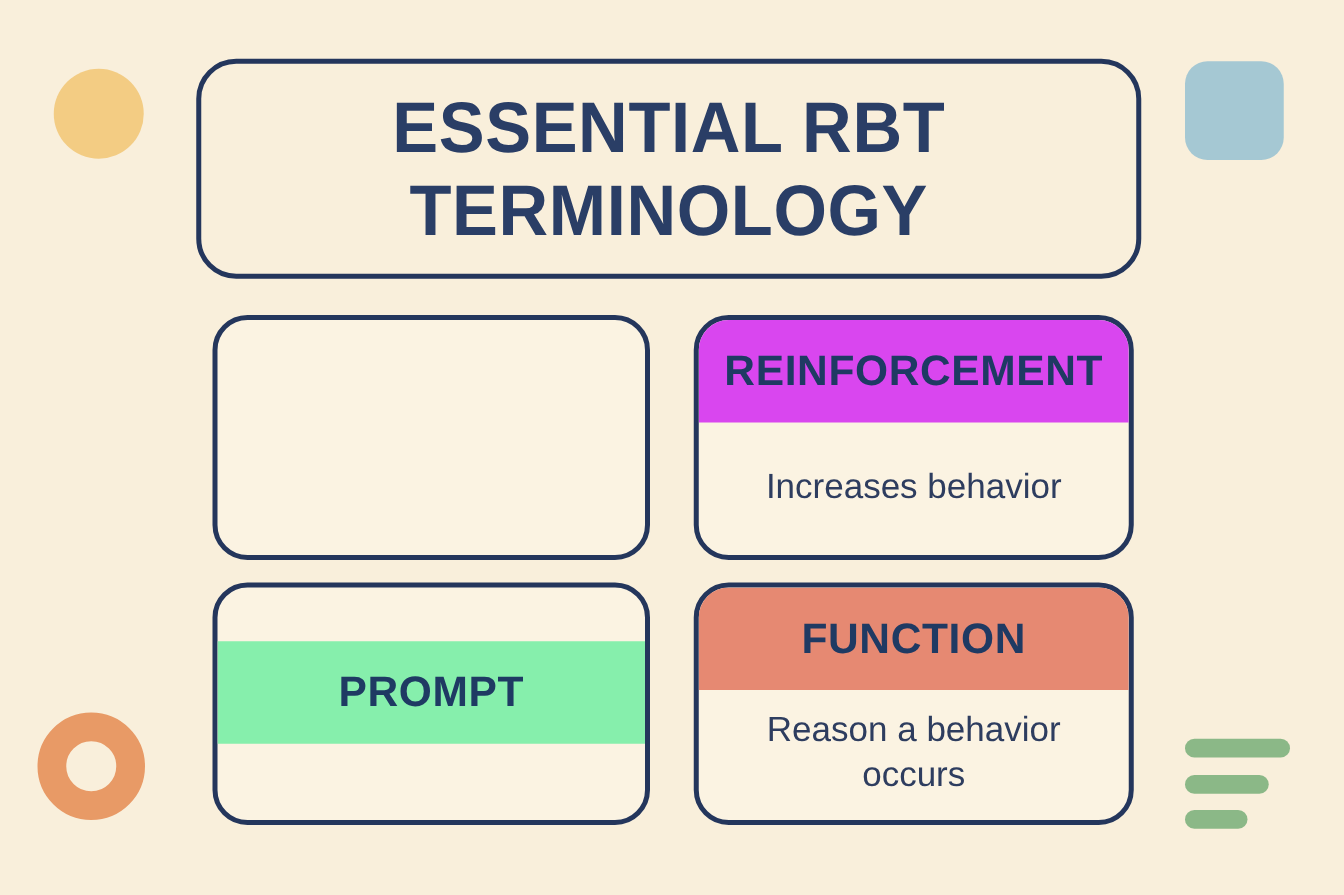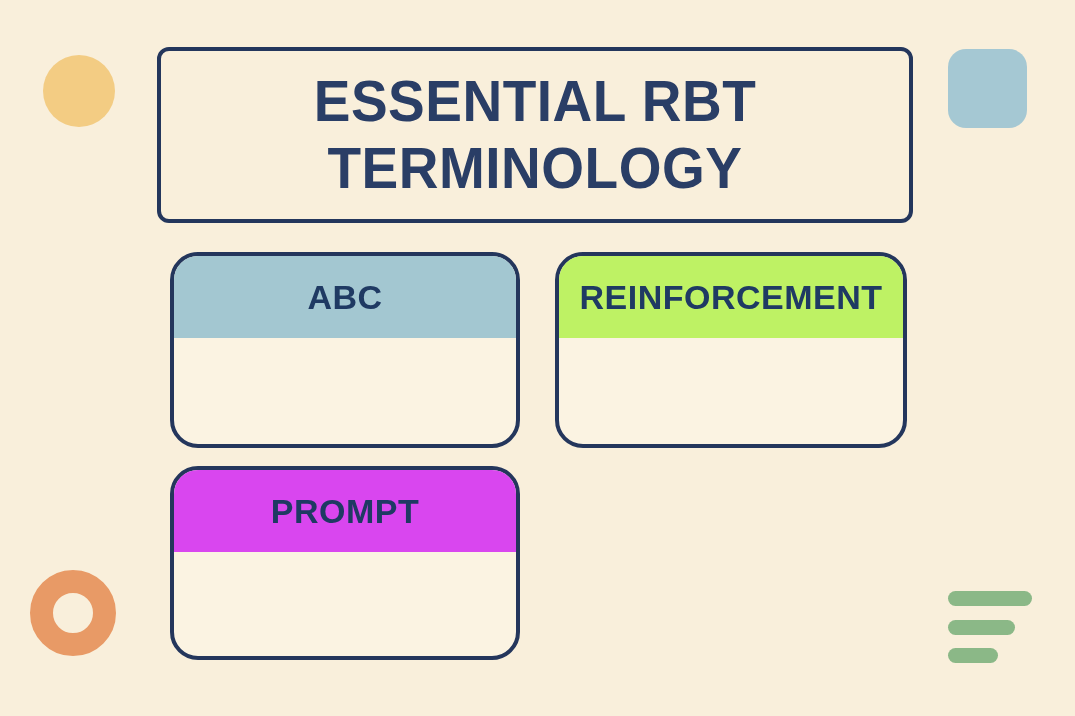--- a/index.html
+++ b/index.html
@@ -31,21 +31,21 @@
   .deco-bar { height: 15px; border-radius: 8px; }
   .deco-bar.b1 { width: 84px; margin-bottom: 14px; }
   .deco-bar.b2 { width: 67px; margin-bottom: 13px; }
   .deco-bar.b3 { width: 50px; }
 
   
   .title-box {
     position: absolute;
     left: 157px; top: 47px; width: 756px; height: 176px;
     border: 4px solid #24365c;
-    border-radius: 12px;
+    border-radius: 32px;
     display: flex; align-items: center; justify-content: center;
   }
   .title-text {
     font-size: 55px;
     font-weight: bold;
     letter-spacing: 0.5px;
     line-height: 1.17;
     color: #2a3e66;
     text-align: center;
     white-space: pre-line;
@@ -107,31 +107,40 @@
 </div>
 
 <div class="title-box">
   <div class="title-text">ESSENTIAL RBT
 TERMINOLOGY</div>
 </div>
 
 <div class="cards">
 
   <div class="card">
-    <div class="card-header" style="background-color: rgb(163, 199, 209);">
-      <div class="card-title">ABC</div>
+  </div>
+
+  <div class="card">
+    <div class="card-header" style="background-color: #d946ef;">
+      <div class="card-title">REINFORCEMENT</div>
+    </div>
+    <div class="card-body">
+      <div class="card-def">Increases behavior</div>
     </div>
   </div>
 
   <div class="card">
-    <div class="card-header" style="background-color: #bef264;">
-      <div class="card-title">REINFORCEMENT</div>
+    <div class="card-header" style="background-color: #86efac; margin-top: 43px;">
+      <div class="card-title">PROMPT</div>
     </div>
   </div>
 
   <div class="card">
-    <div class="card-header" style="background-color: #d946ef;">
-      <div class="card-title">PROMPT</div>
+    <div class="card-header" style="background-color: rgb(230, 137, 114);">
+      <div class="card-title">FUNCTION</div>
+    </div>
+    <div class="card-body">
+      <div class="card-def">Reason a behavior
+occurs</div>
     </div>
   </div>
-
 
 </div>
 
 </body></html>

